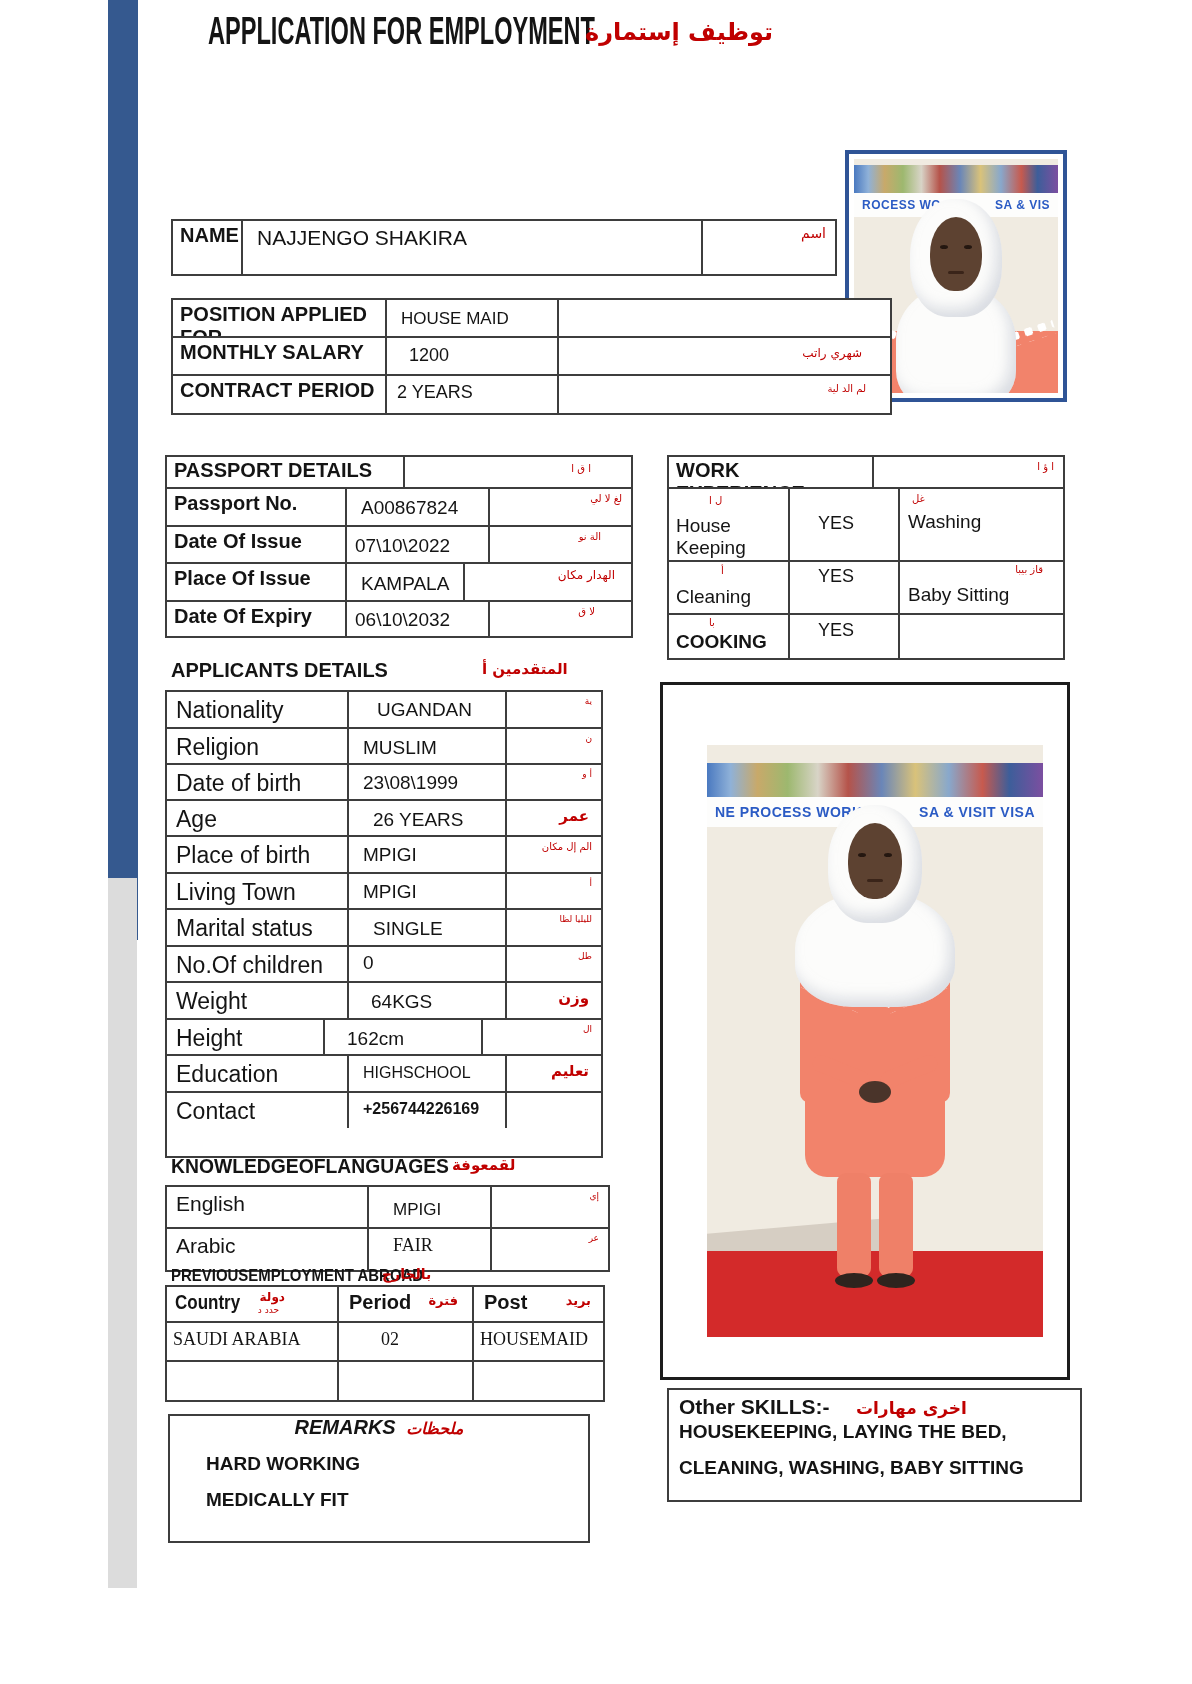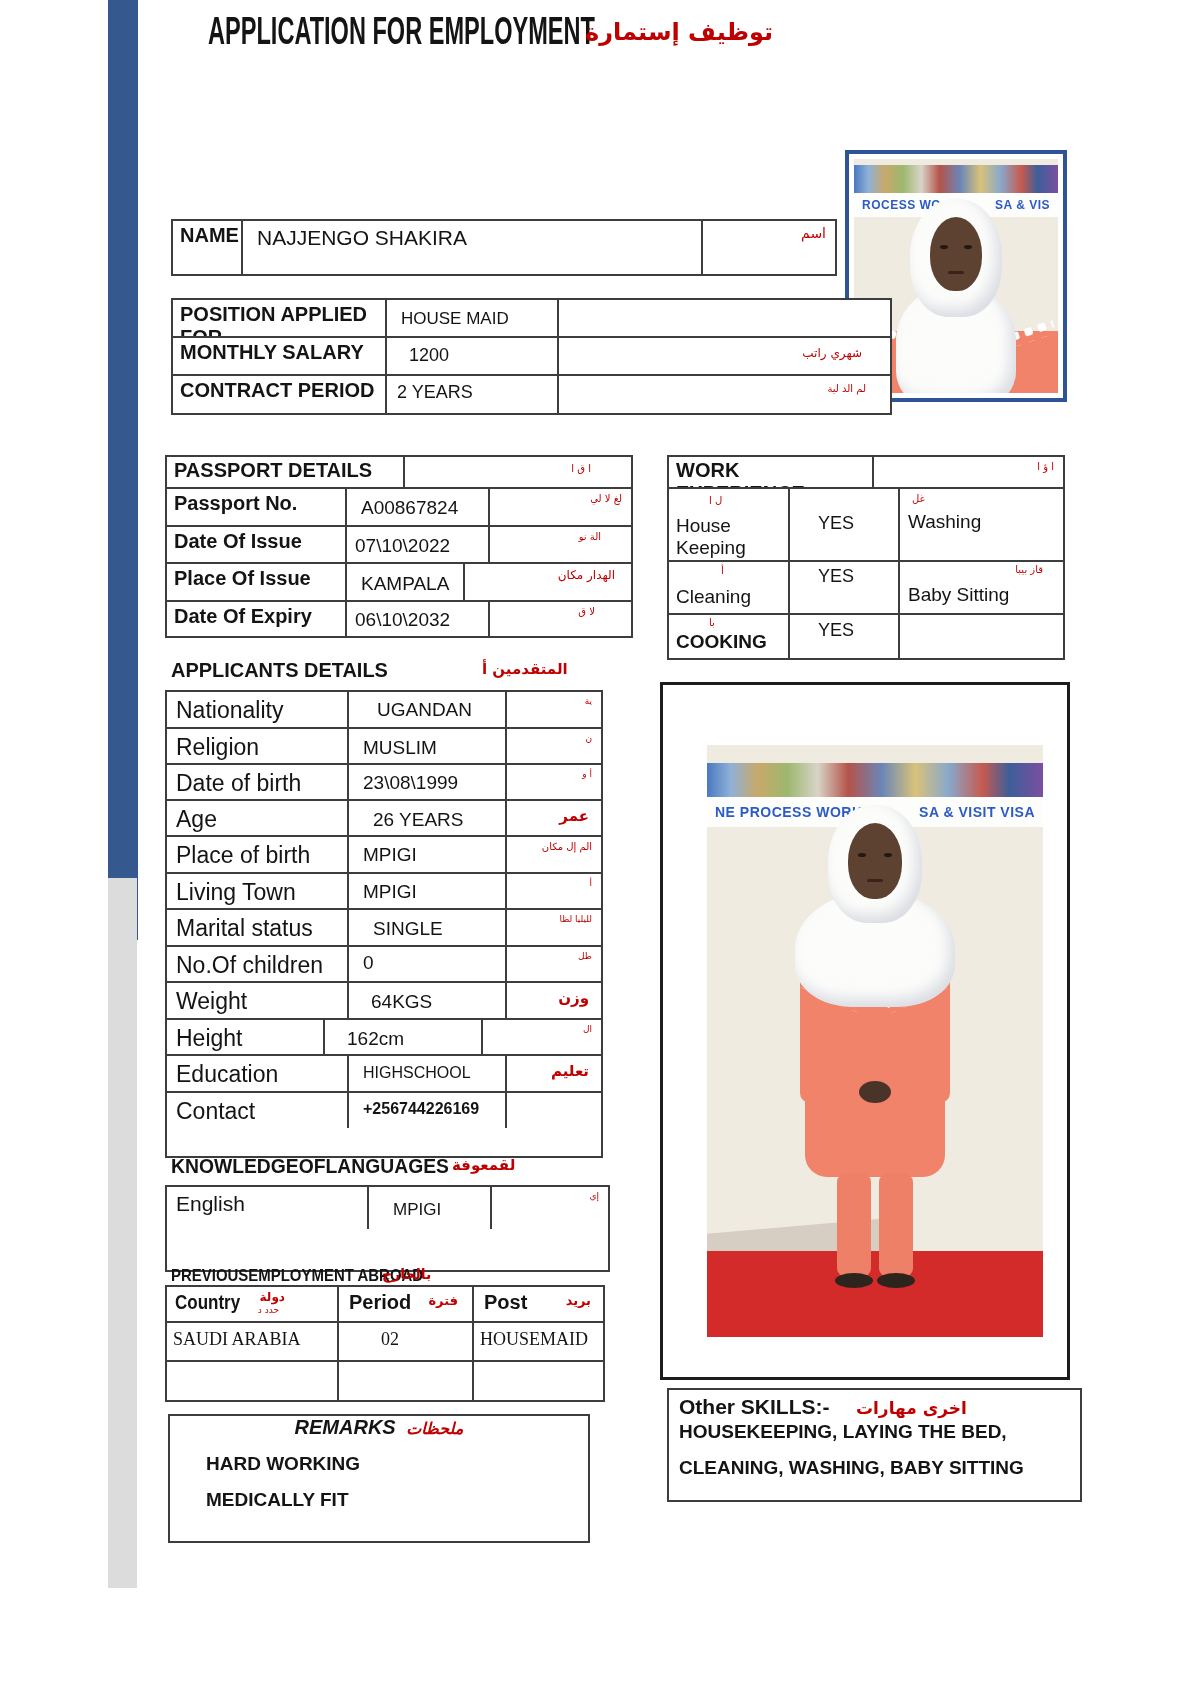--- a/index.html
+++ b/index.html
@@ -309,20 +309,27 @@
 <div class="abs ar" style="left:452px;top:1156px;font-size:15px;font-weight:bold;">لقمعوفة</div>
 
 <div class="tbl" style="left:165px;top:1185px;width:445px;height:87px;">
   <div class="trow" style="height:42px;">
     <div class="tc lbl2" style="width:202px;font-size:21px;"><span>English</span></div>
     <div class="tc val" style="width:123px;font-size:17px;padding-top:13px;padding-left:24px;"><span>MPIGI</span></div>
     <div class="tc" style="flex:1;">
         <span class="frag" style="font-size:9px;">إي</span>
       </div>
   </div>
+  <div class="trow" style="height:41px;">
+    <div class="tc lbl2" style="width:202px;font-size:21px;"><span>Arabic</span></div>
+    <div class="tc valserif" style="width:123px;padding-left:24px;"><span>FAIR</span></div>
+    <div class="tc" style="flex:1;">
+        <span class="frag" style="font-size:9px;">عر</span>
+      </div>
+  </div>
 </div>
 
 <div class="sechead" style="left:171px;top:1266px;font-size:17px;transform:scaleX(.88);">PREVIOUSEMPLOYMENT ABROAD</div>
 <div class="abs ar" style="left:382px;top:1266px;font-size:14px;font-weight:bold;">بالخارج</div>
 
 <div class="tbl" style="left:165px;top:1285px;width:440px;height:117px;">
   <div class="trow" style="height:36px;">
     <div class="tc" style="width:172px;">
       <span style="position:absolute;left:8px;top:4px;font-weight:bold;font-size:20px;transform:scaleX(.85);transform-origin:left;">Country</span>
       <span class="frag" style="right:52px;top:3px;font-size:12px;font-weight:bold;">دولة</span>

